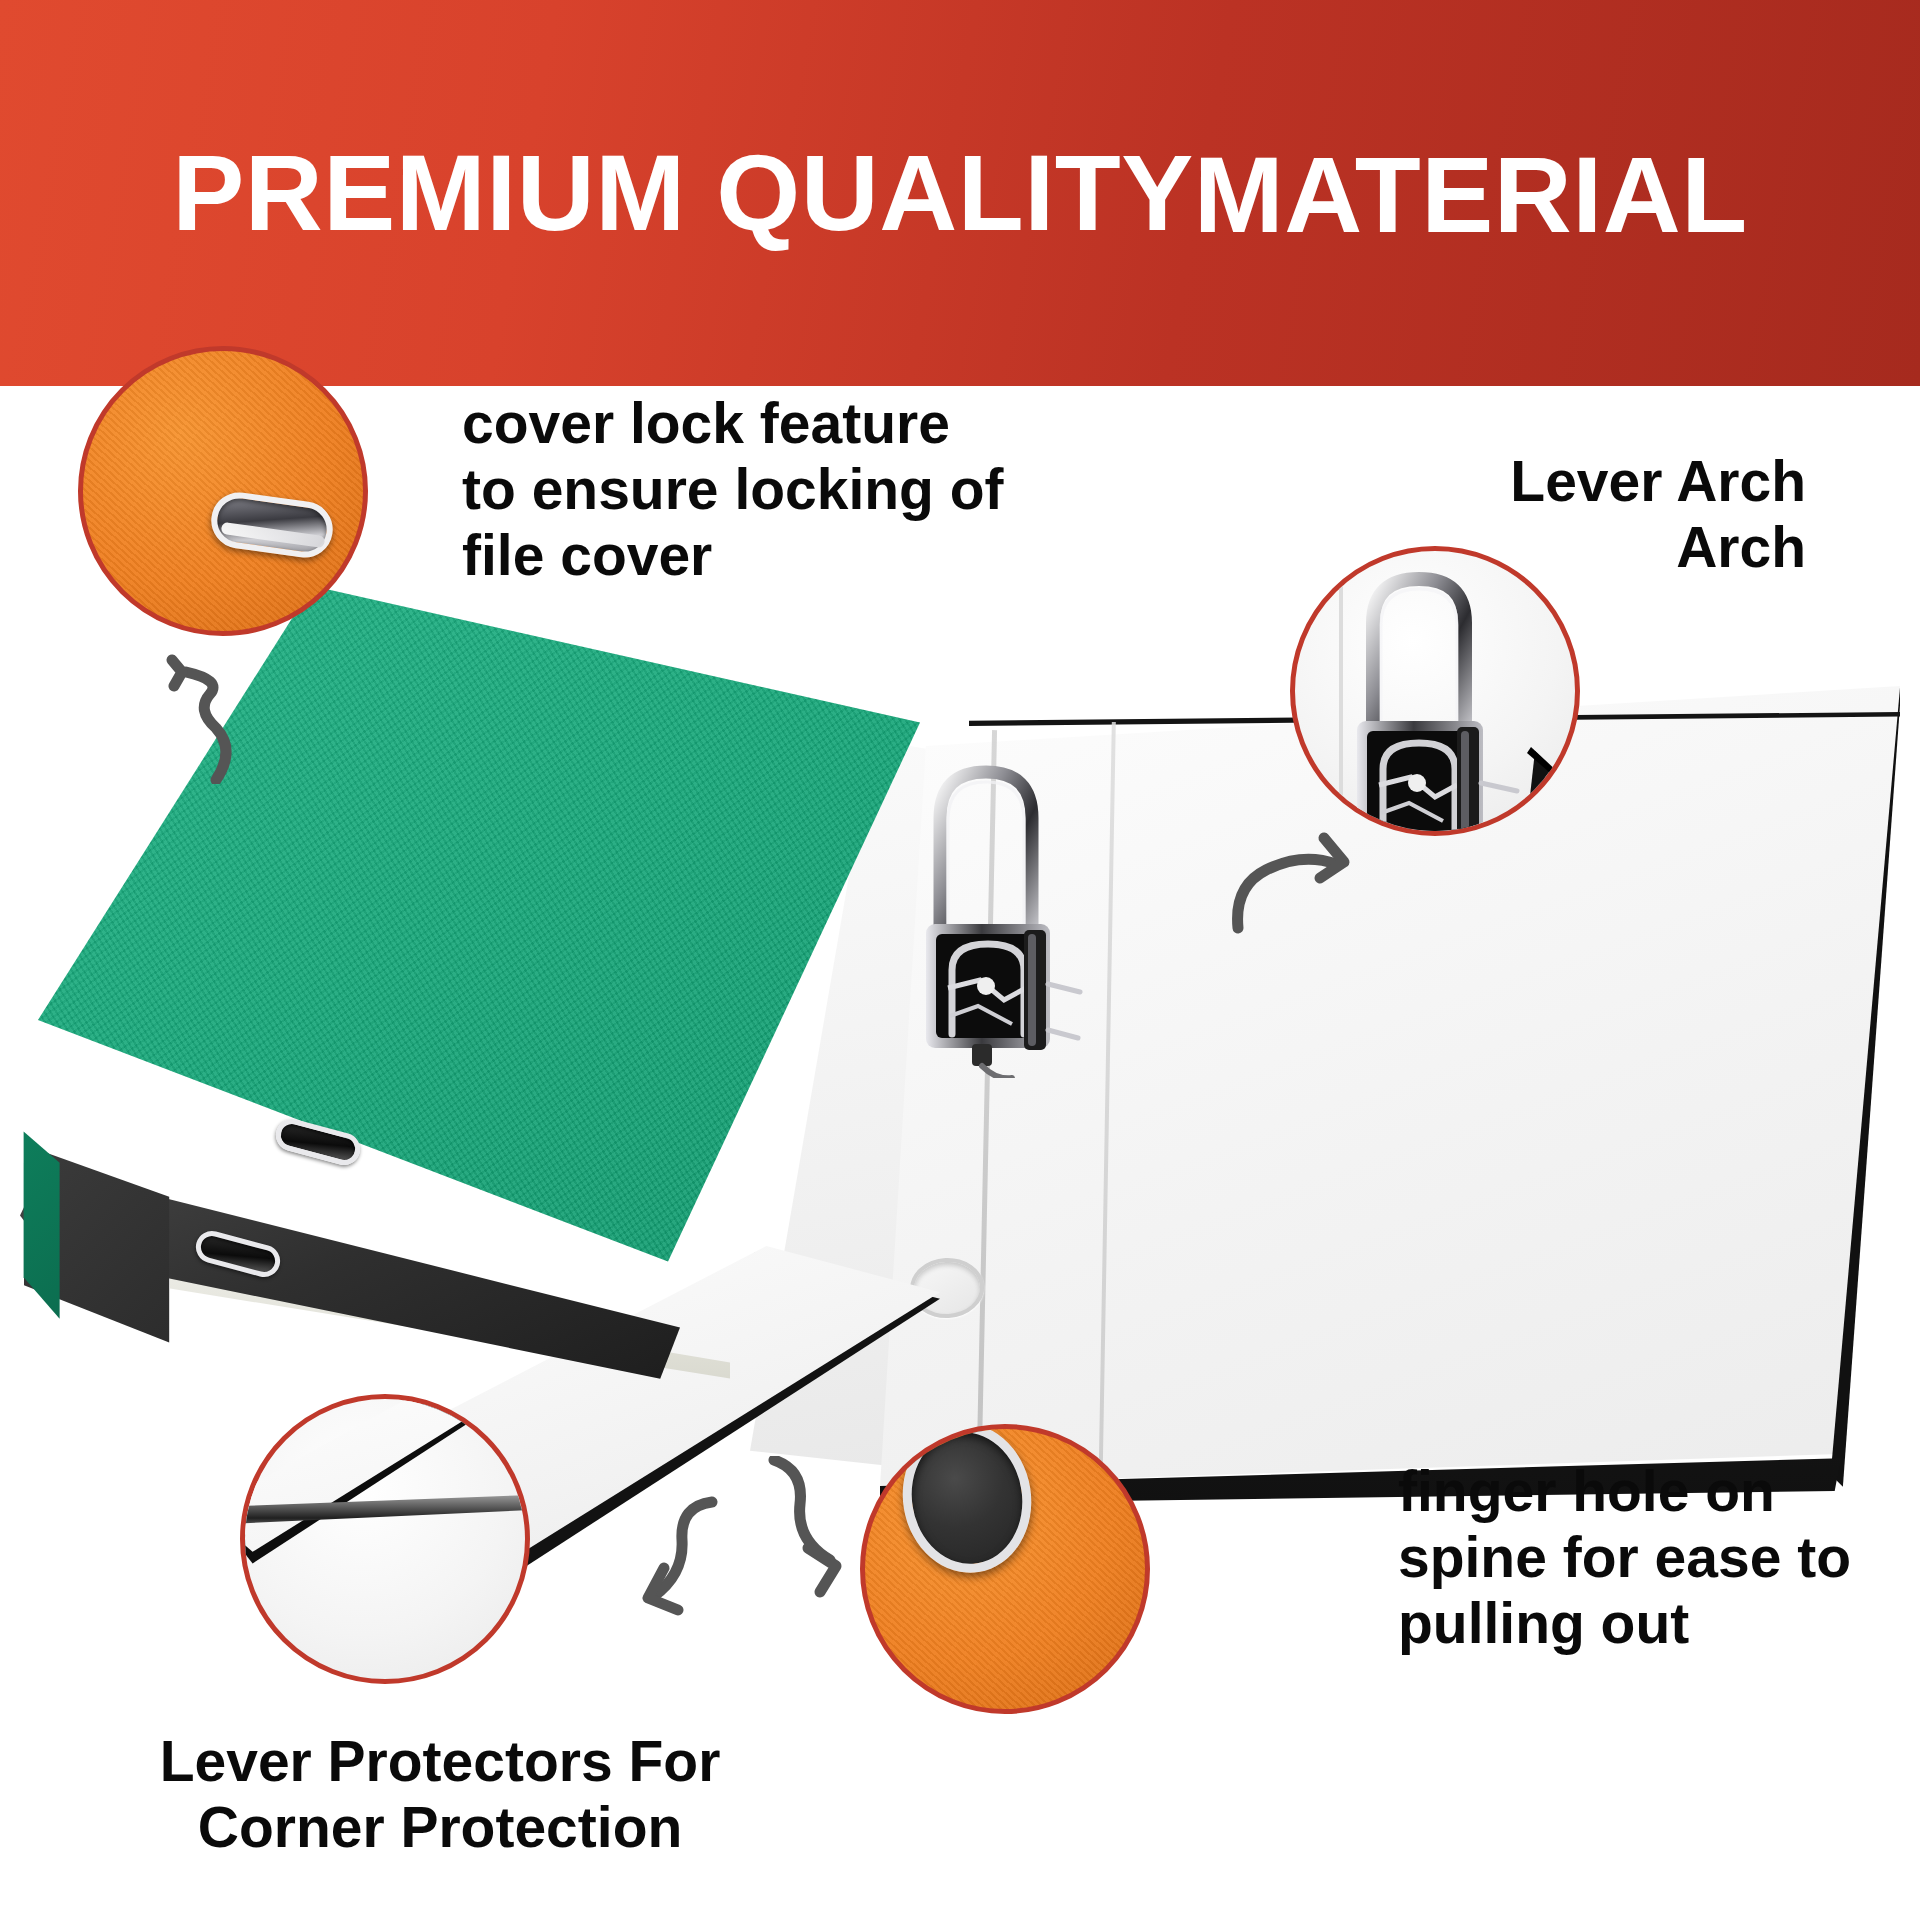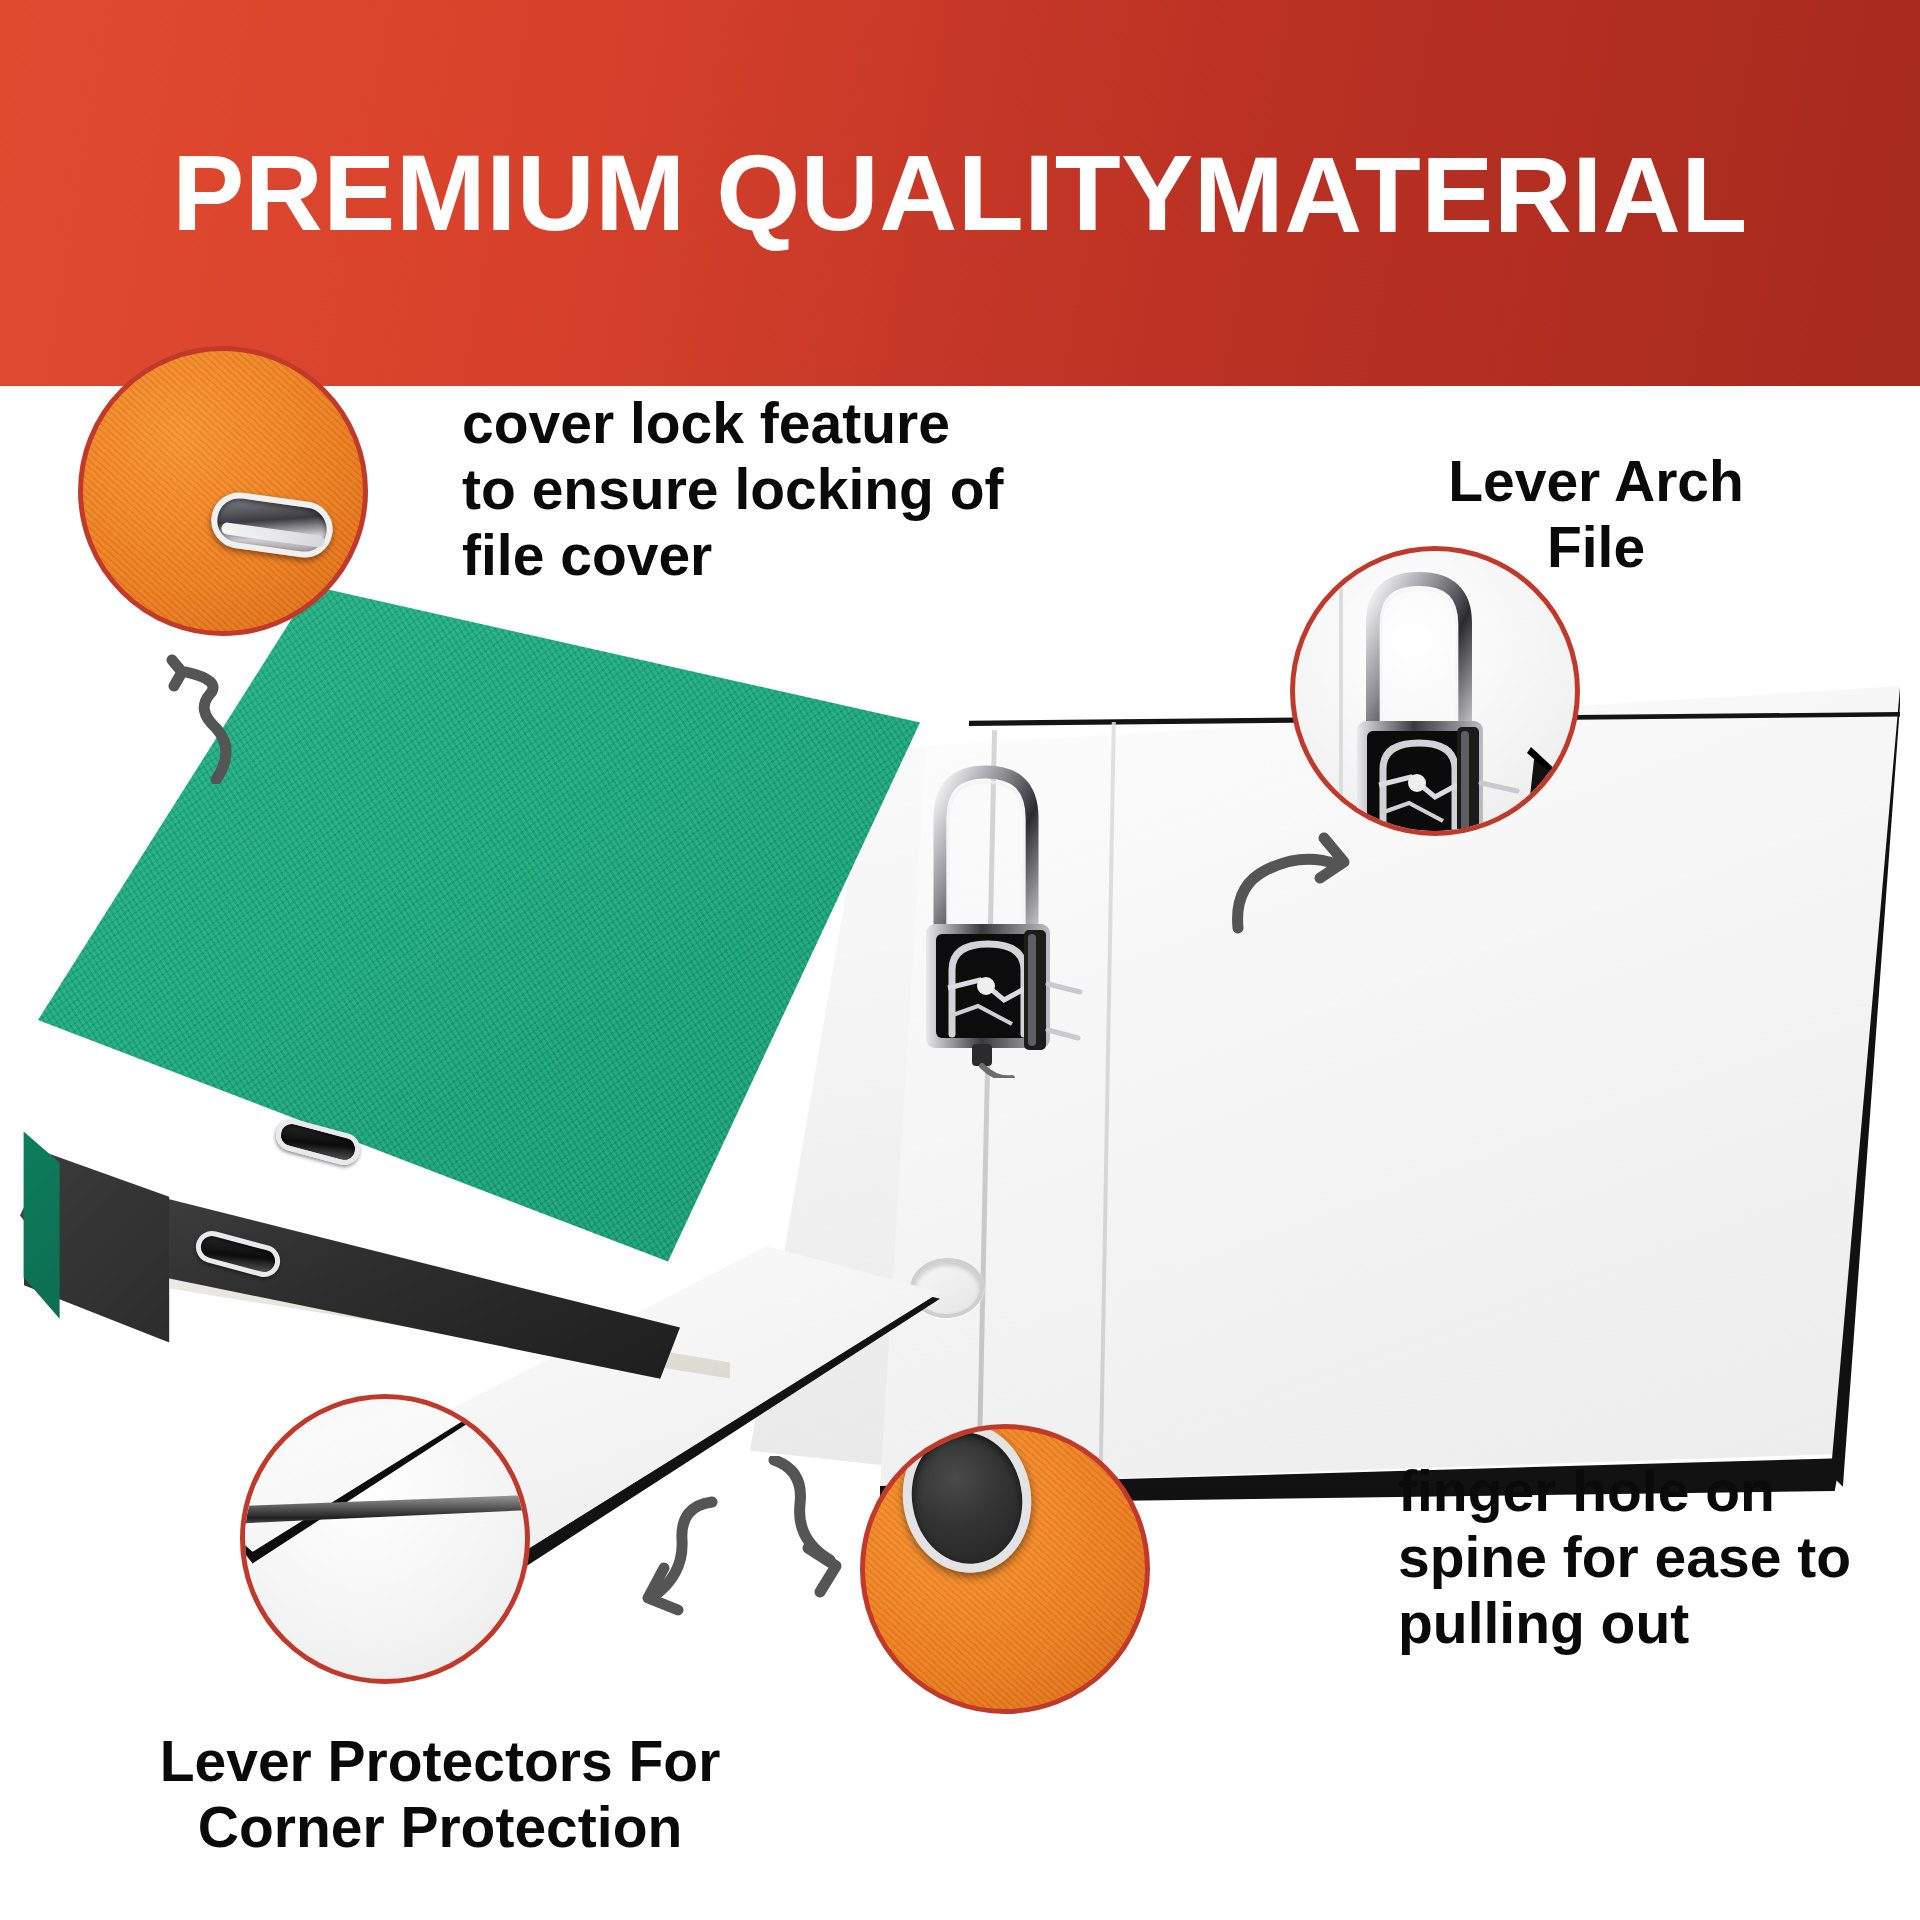--- a/index.html
+++ b/index.html
@@ -190,21 +190,21 @@
     border-radius:50%;
     background:radial-gradient(circle at 42% 34%, #4a4a4a 0%, #333 45%, #242424 100%);
     border:9px solid #e3e3e6;
     box-shadow:0 4px 9px rgba(0,0,0,.45), inset 0 4px 9px rgba(0,0,0,.6);
     transform:rotate(-9deg);
   }
 
   
   .label{ position:absolute; color:#0a0a0a; font-weight:bold; line-height:1.16; }
   .lbl-lock  { left:462px;  top:4px;   width:640px; font-size:57px; }
-  .lbl-arch  { left:1386px; top:62px;  width:420px; font-size:57px; text-align:center; }
+  .lbl-arch  { left:1386px; top:62px;  width:420px; font-size:57px; text-align:right; }
   .lbl-finger{ left:1398px; top:1072px;width:470px; font-size:57px; }
   .lbl-edge  { left:120px;  top:1342px;width:640px; font-size:57px; text-align:center; }
 
   
   .arrow{ position:absolute; }
   .a-lock  { left:152px;  top:268px;  width:120px; height:130px; }
   .a-arch  { left:1228px; top:432px;  width:160px; height:130px; }
   .a-edge  { left:620px;  top:1110px; width:130px; height:150px; }
   .a-finger{ left:758px;  top:1070px; width:140px; height:150px; }
 </style>
@@ -285,21 +285,21 @@
   </div>
 
   <div class="label lbl-lock">
     <div>cover lock feature</div>
     <div>to ensure locking of</div>
     <div>file cover</div>
   </div>
 
   <div class="label lbl-arch">
     <div>Lever Arch</div>
-    <div>File</div>
+    <div>Arch</div>
   </div>
 
   <div class="callout white c-arch">
     <svg viewBox="0 0 290 290" width="290" height="290">
       <rect x="0" y="0" width="290" height="290" fill="none"></rect>
 
       <path d="M46 0 L46 290" stroke="#dcdcdc" stroke-width="4"></path>
 
       <path d="M78 196 L78 72 Q78 28 124 28 Q170 28 170 72 L170 196" fill="none" stroke="url(#chrome)" stroke-width="14" stroke-linecap="round"></path>
       <path d="M86 194 L86 74 Q86 38 124 38 Q162 38 162 74 L162 194" fill="none" stroke="#f4f4f6" stroke-width="3" opacity=".7"></path>

